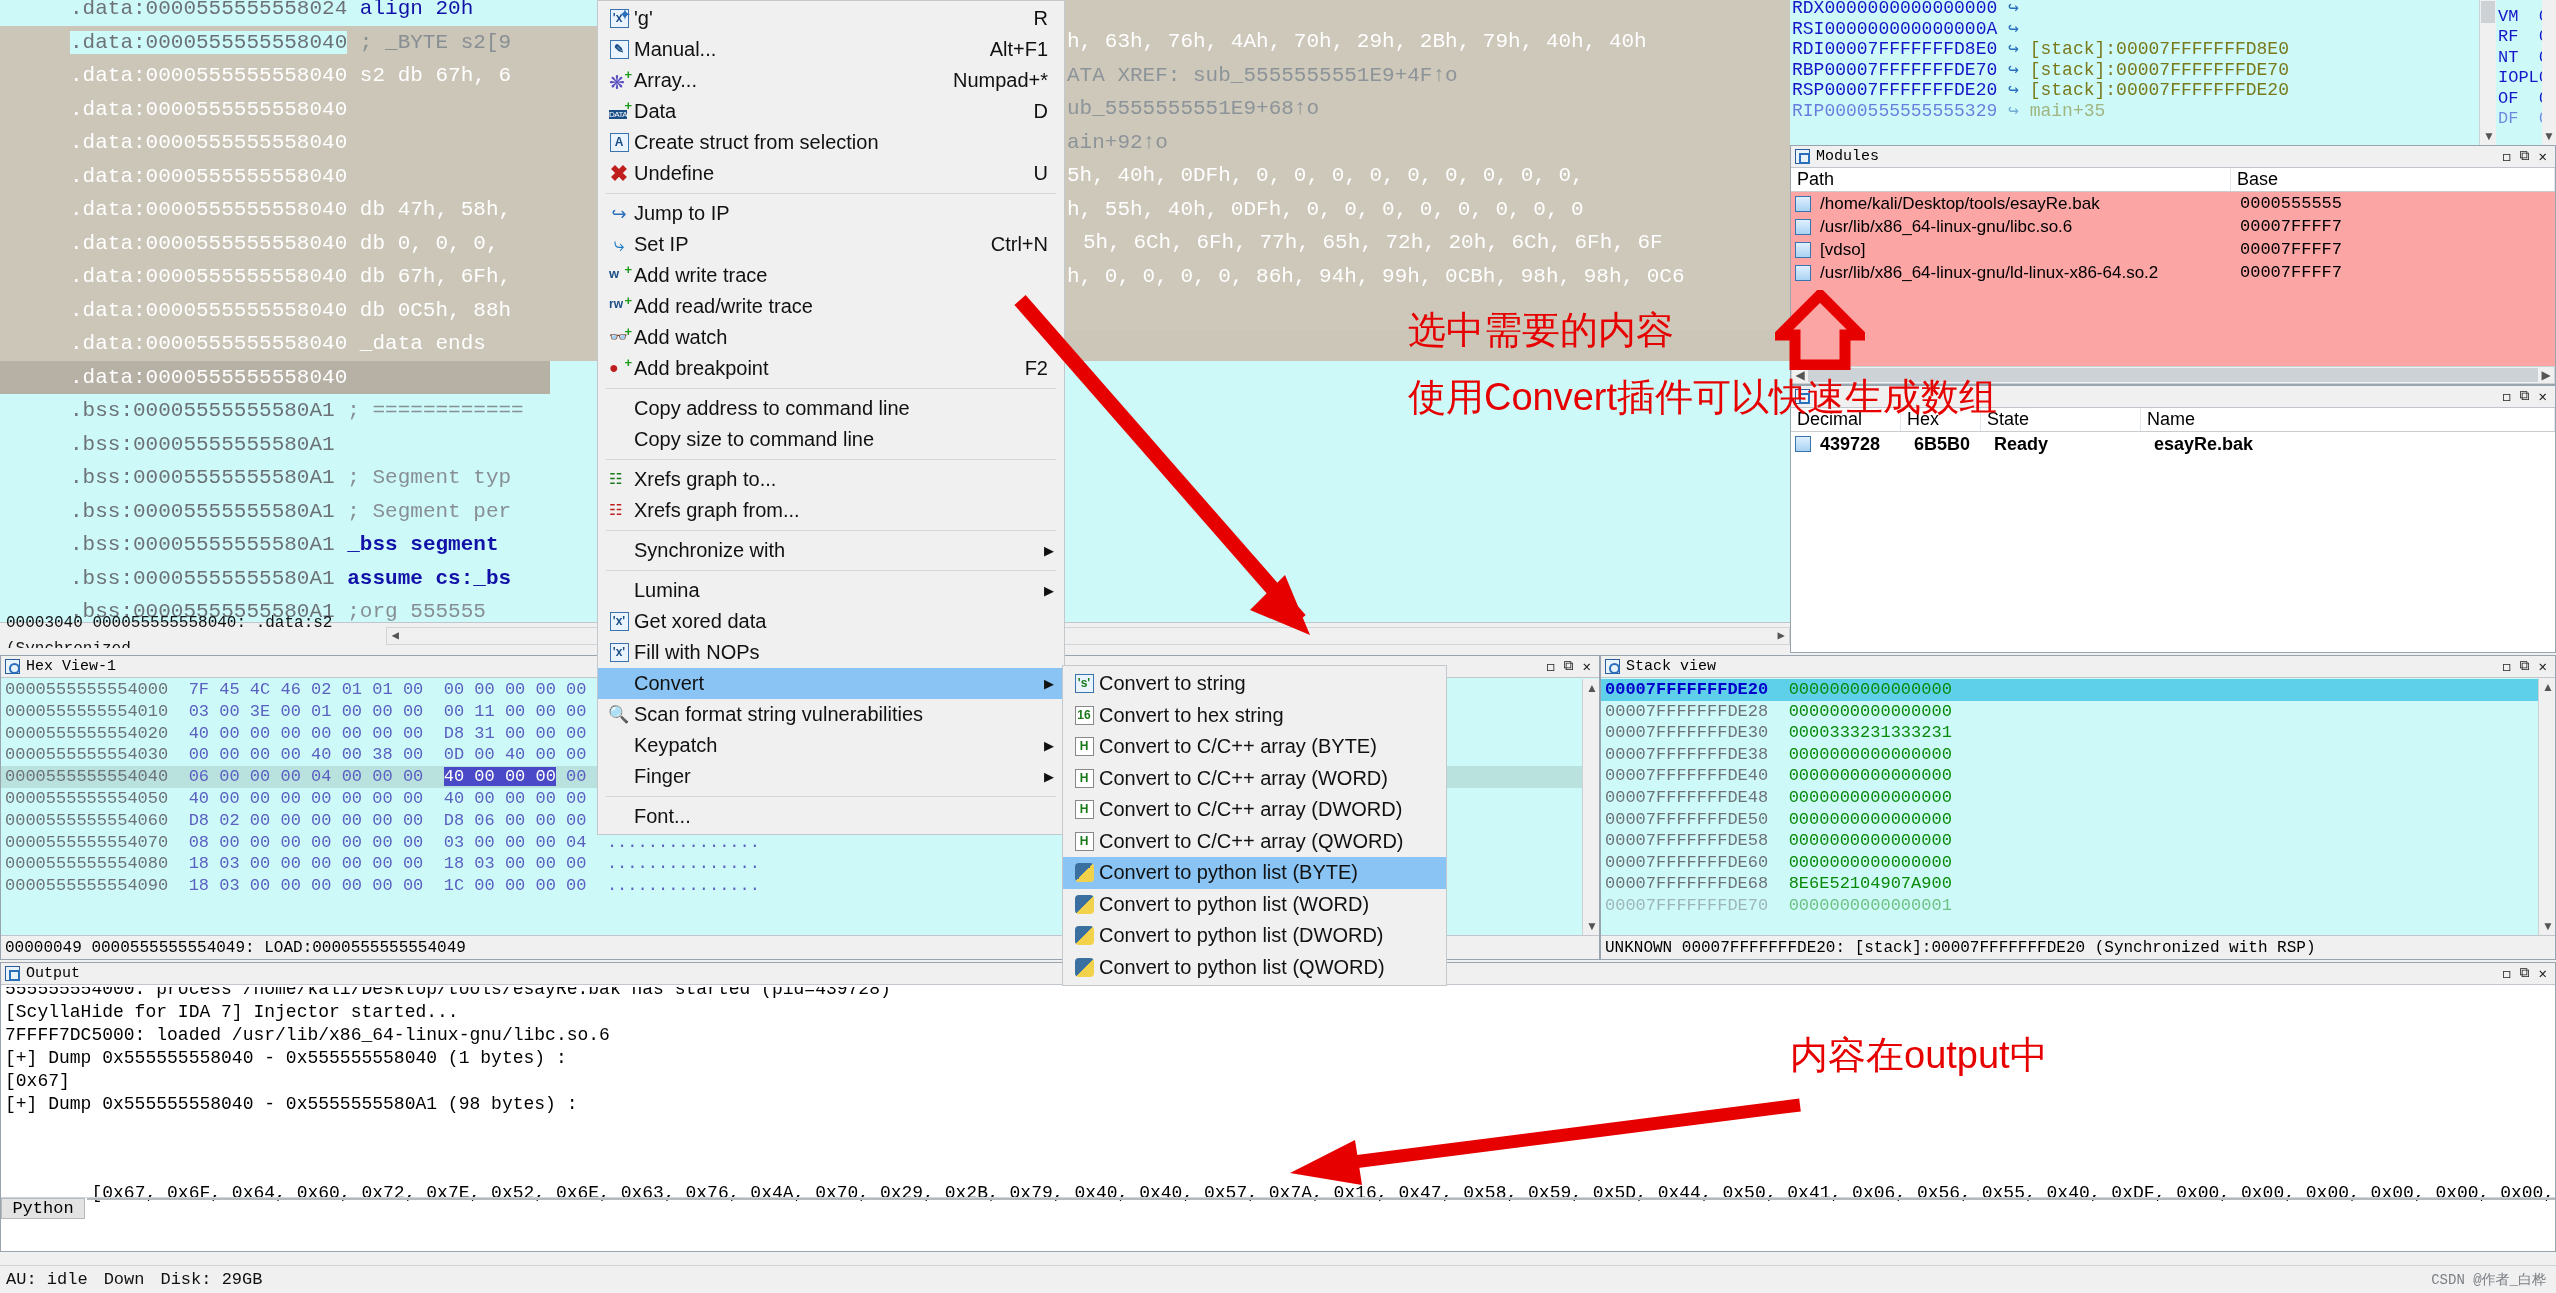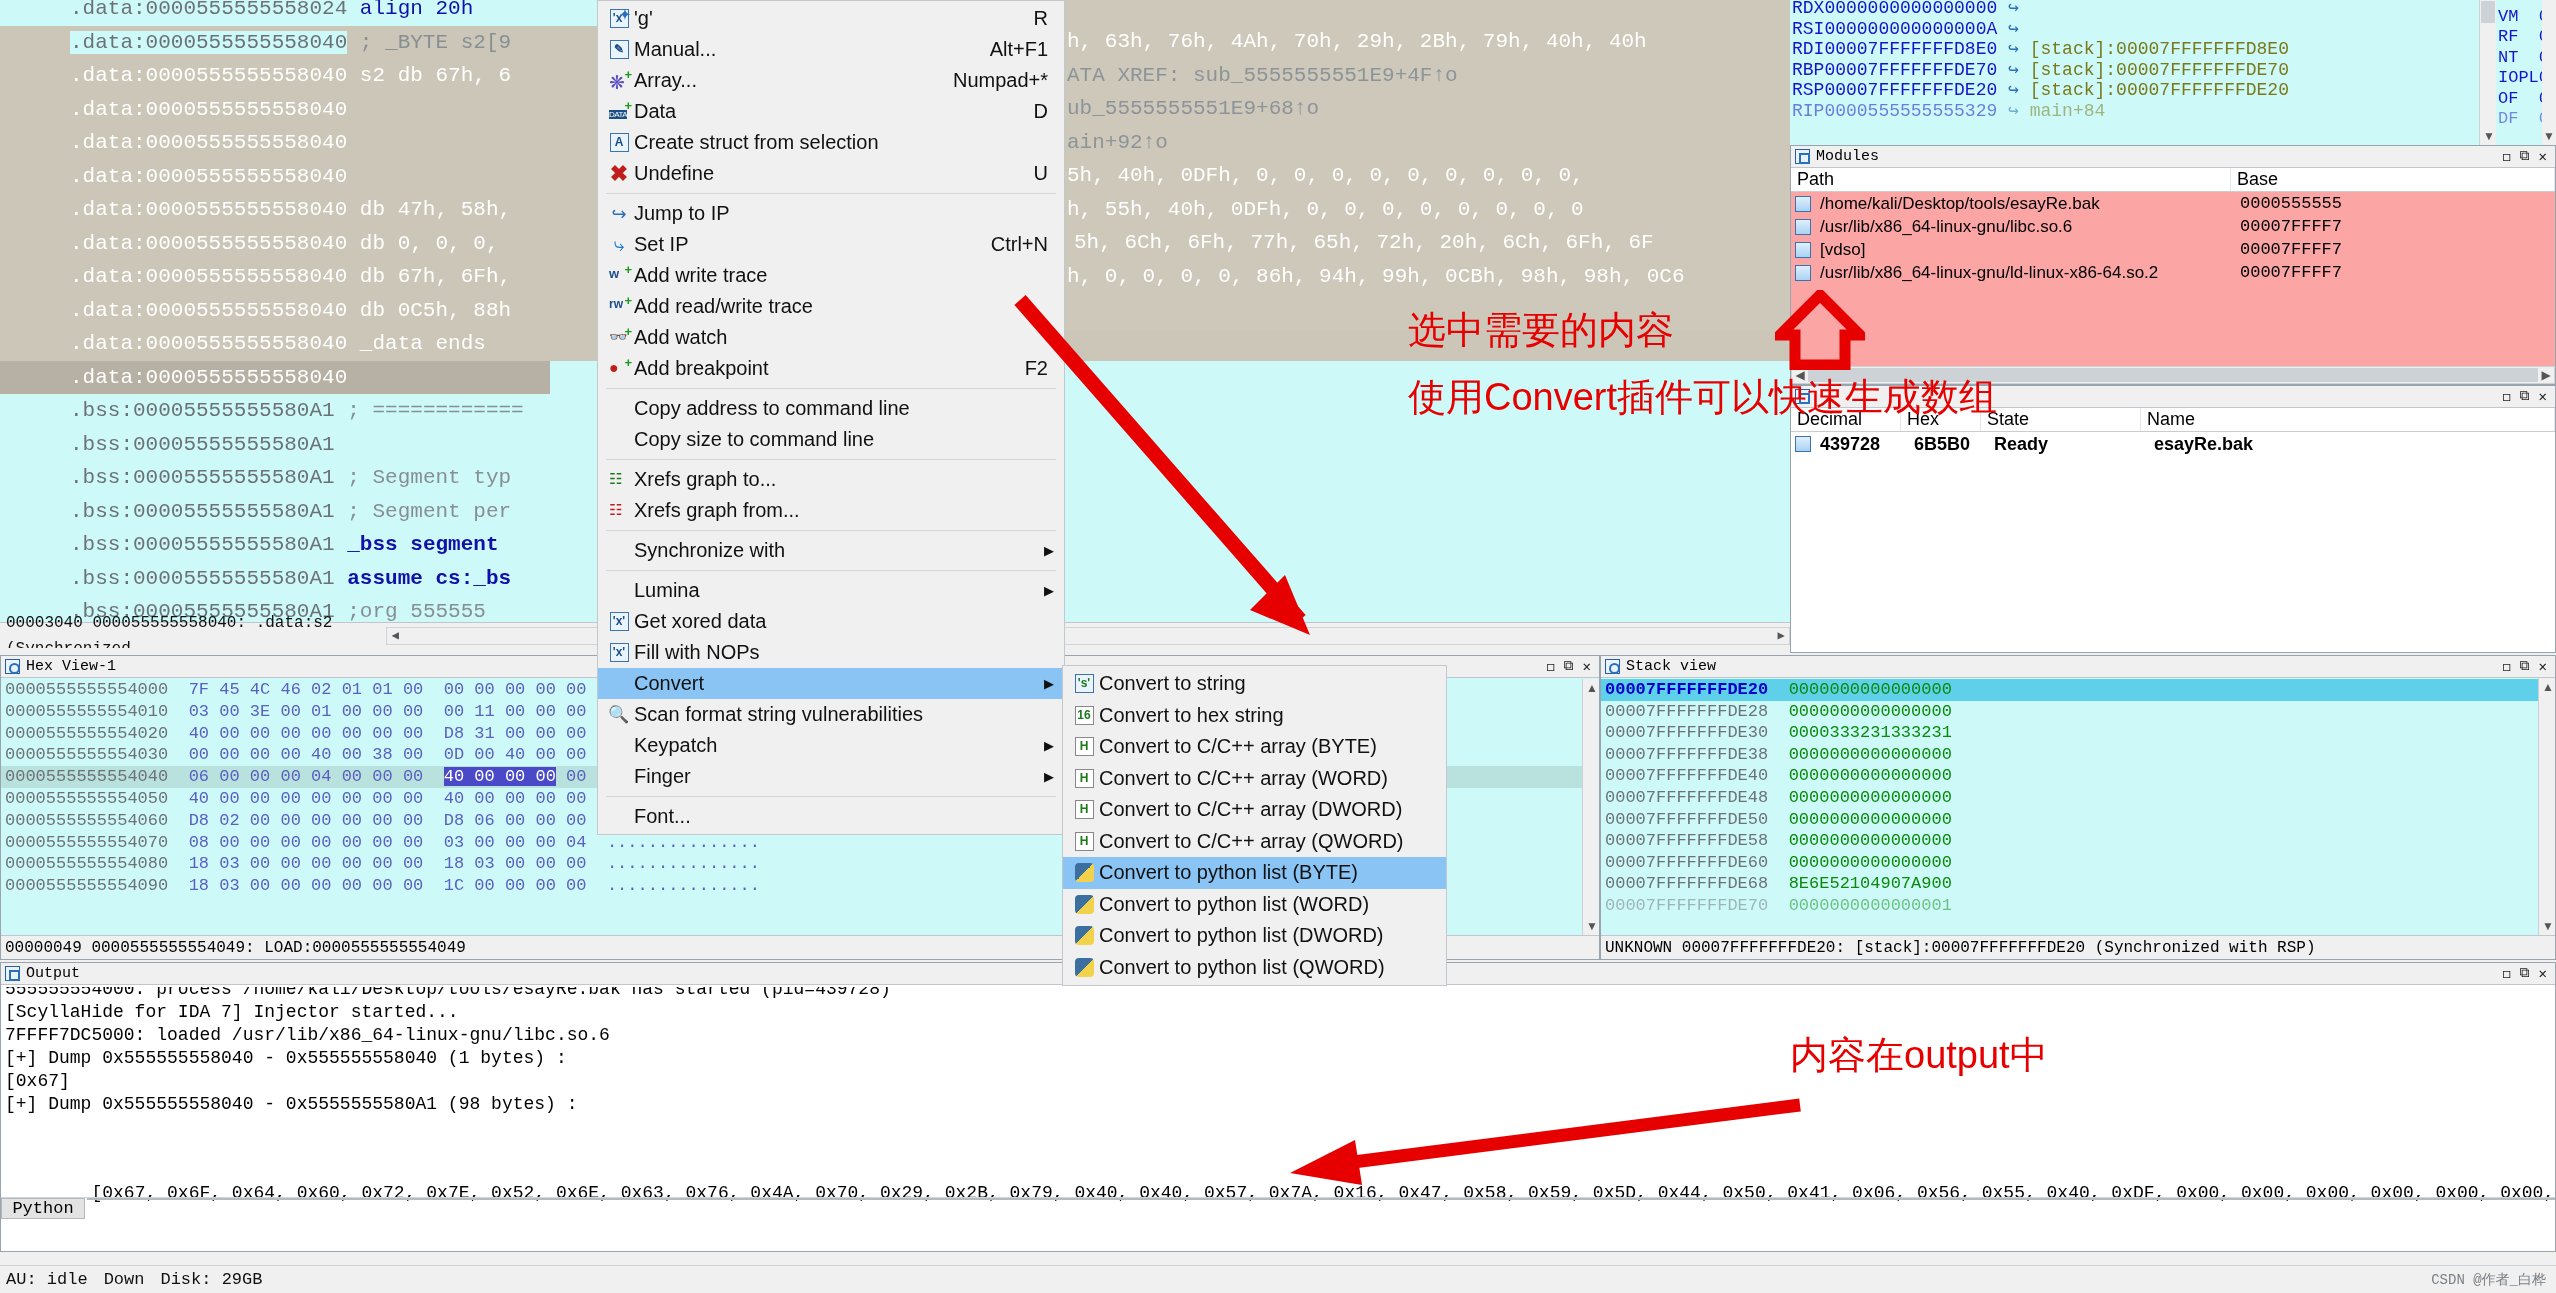--- a/index.html
+++ b/index.html
@@ -217,41 +217,41 @@
       <div class="dline cyan"><span class="addr">.bss:00005555555580A1</span> <span class="cmt">;org 555555</span></div>
     </div>
 
     <div style="position:absolute; left:1065px; top:0; width:725px; height:330px; background:#cdc8ba; overflow:hidden;">
       <div class="mono" style="font-size:21px; line-height:33.5px; color:#fff; white-space:pre; padding-left:2px; margin-top:25px;">h, 63h, 76h, 4Ah, 70h, 29h, 2Bh, 79h, 40h, 40h</div>
       <div class="mono" style="font-size:21px; line-height:33.5px; color:#8d9499; white-space:pre; padding-left:2px;">ATA XREF: sub_5555555551E9+4F↑o</div>
       <div class="mono" style="font-size:21px; line-height:33.5px; color:#8d9499; white-space:pre; padding-left:2px;">ub_5555555551E9+68↑o</div>
       <div class="mono" style="font-size:21px; line-height:33.5px; color:#8d9499; white-space:pre; padding-left:2px;">ain+92↑o</div>
       <div class="mono" style="font-size:21px; line-height:33.5px; color:#fff; white-space:pre; padding-left:2px;">5h, 40h, 0DFh, 0, 0, 0, 0, 0, 0, 0, 0, 0,</div>
       <div class="mono" style="font-size:21px; line-height:33.5px; color:#fff; white-space:pre; padding-left:2px;">h, 55h, 40h, 0DFh, 0, 0, 0, 0, 0, 0, 0, 0</div>
-      <div class="mono" style="font-size:21px; line-height:33.5px; color:#fff; white-space:pre; padding-left:9px;">5h, 6Ch, 6Fh, 77h, 65h, 72h, 20h, 6Ch, 6Fh, 6F</div>
+      <div class="mono" style="font-size:21px; line-height:33.5px; color:#fff; white-space:pre; padding-left:18px;">5h, 6Ch, 6Fh, 77h, 65h, 72h, 20h, 6Ch, 6Fh, 6F</div>
       <div class="mono" style="font-size:21px; line-height:33.5px; color:#fff; white-space:pre; padding-left:2px;">h, 0, 0, 0, 0, 86h, 94h, 99h, 0CBh, 98h, 98h, 0C6</div>
     </div>
 
     <div class="statusline">
       <span>00003040 000055555558040: .data:s2 (Synchronized</span>
       <div class="sb">
         <div class="arr">◀</div>
         <div style="flex:1"></div>
         <div class="arr">▶</div>
       </div>
     </div>
   </div>
 
   <div class="panel" id="regs">
     <div class="regrow" style="margin-top:-2px;"><span class="rn">RDX</span><span class="rv">0000000000000000</span> <span class="lnk">↪</span></div>
     <div class="regrow"><span class="rn">RSI</span><span class="rv">000000000000000A</span> <span class="lnk">↪</span></div>
     <div class="regrow"><span class="rn">RDI</span><span class="rv">00007FFFFFFFD8E0</span> <span class="lnk">↪</span> <span class="stk">[stack]:00007FFFFFFFD8E0</span></div>
     <div class="regrow"><span class="rn">RBP</span><span class="rv">00007FFFFFFFDE70</span> <span class="lnk">↪</span> <span class="stk">[stack]:00007FFFFFFFDE70</span></div>
     <div class="regrow"><span class="rn">RSP</span><span class="rv">00007FFFFFFFDE20</span> <span class="lnk">↪</span> <span class="stk">[stack]:00007FFFFFFFDE20</span></div>
-    <div class="regrow" style="opacity:.55"><span class="rn">RIP</span><span class="rv">0000555555555329</span> <span class="lnk">↪</span> <span class="stk">main+84</span></div>
+    <div class="regrow" style="opacity:.55"><span class="rn">RIP</span><span class="rv">0000555555555329</span> <span class="lnk">↪</span> <span class="stk">main+35</span></div>
     <div class="vsb">
         <div class="thumb"></div>
         <div style="position:absolute;bottom:2px;left:3px;font-size:12px;color:#555;">▼</div>
       </div>
   </div>
 
   <div class="panel" id="flags">
     <div class="flagrow" style="margin-top:-14px; opacity:.5"><span>AC</span> <span>0</span></div>
     <div class="flagrow"><span>VM</span>  <span>0</span></div>
     <div class="flagrow"><span>RF</span>  <span>0</span></div>

